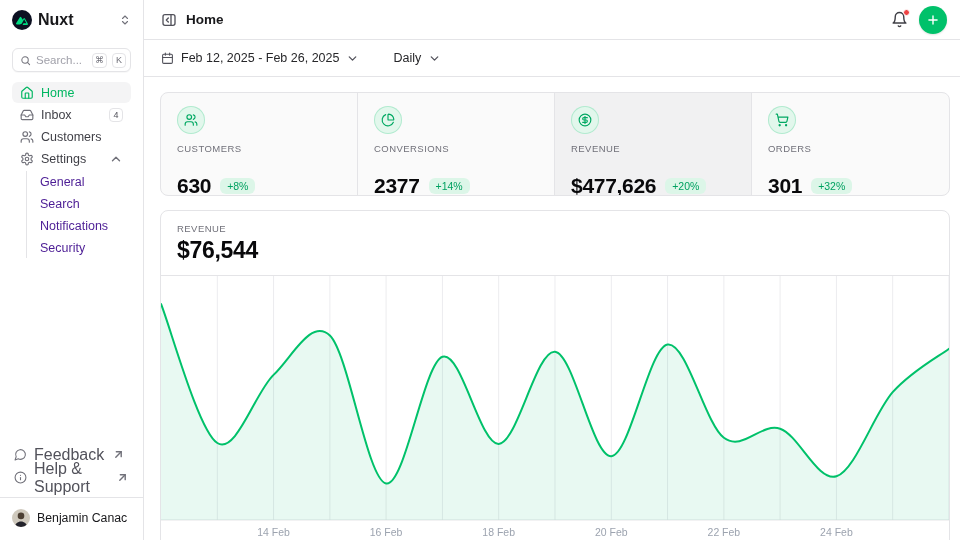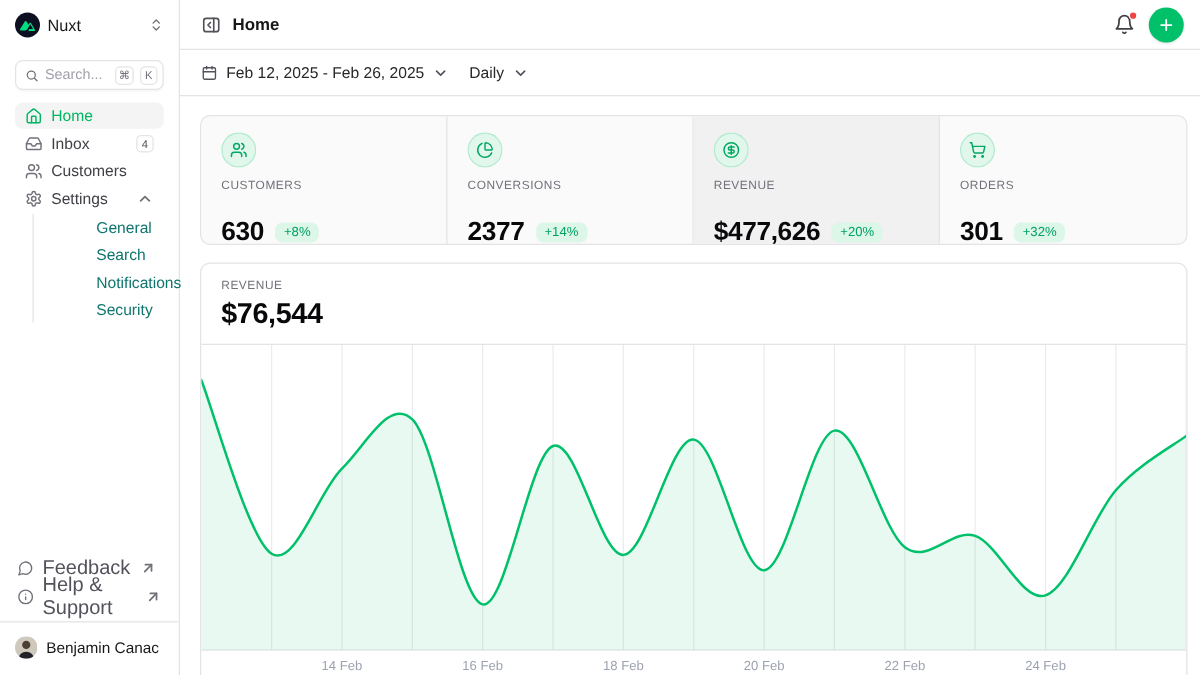--- a/index.html
+++ b/index.html
@@ -12,21 +12,21 @@
 
   
   aside {
     width:144px; min-width:144px; border-right:1px solid #e4e4e7;
     display:flex; flex-direction:column; padding:8px 12px 10px; background:#fff;
   }
   .ws-row { display:flex; align-items:center; gap:6px; height:24px; cursor:pointer; }
   .ws-logo { width:20px; height:20px; border-radius:50%; background:#0c1021;
     display:flex; align-items:center; justify-content:center; }
   .ws-logo svg { width:12px; height:10px; }
-  .ws-name { font-weight:400; font-size:13px; }
+  .ws-name { font-weight:700; font-size:16px; }
   .updown { width:12px; height:12px; color:#71717a; margin-left:auto; }
   .icon svg, .updown svg { width:100%; height:100%; display:block; }
 
   .search-box {
     margin-top:16px; height:24px; border:1px solid #e4e4e7; border-radius:6px;
     display:flex; align-items:center; gap:5px; padding:0 4px 0 7px;
     color:#a1a1aa; font-size:11.5px; background:#fff; cursor:text;
     box-shadow:0 1px 1px rgba(0,0,0,.03);
   }
   .search-box .icon { width:11px; height:11px; color:#71717a; flex:none; }
@@ -46,21 +46,21 @@
   .nav-item.active { background:#f4f4f5; color:#00b661; font-weight:500; }
   .nav-item.active .icon { color:#00b661; }
   .nav-badge {
     margin-left:auto; border:1px solid #e4e4e7; border-radius:4px; font-size:9px;
     color:#52525b; min-width:14px; height:14px; display:flex; align-items:center;
     justify-content:center; padding:0 2px; background:#fff;
   }
   .nav-chev { margin-left:auto; width:10px; height:10px; color:#71717a; }
   .subnav { margin:1px 0 1px 14px; border-left:1px solid #e4e4e7; padding-left:9px;
     display:flex; flex-direction:column; gap:1px; }
-  .subnav .nav-item { padding:0 4px; height:21px; color:#0f766e;margin-left:37px; }
+  .subnav .nav-item { padding:0 4px; height:21px; color:#4c1d95; }
 
   .side-spacer { flex:1; }
   .side-foot { display:flex; flex-direction:column; gap:2px; }
   .foot-item { display:flex; align-items:flex-start; gap:7px; height:21px; align-items:center;
     color:#52525b; cursor:pointer; font-size:16px; padding:0 2px; }
   .foot-item .icon { width:13px; height:13px; color:#71717a; flex:none; }
   .ext { width:7px; height:7px; color:#71717a; align-self:flex-start; margin:4px 0 0 1px; }
   .side-div { border-top:1px solid #e4e4e7; margin:9px -12px 8px; }
   .user-row { display:flex; align-items:center; gap:7px; cursor:pointer; height:24px; }
   .avatar { width:18px; height:18px; border-radius:50%; overflow:hidden; flex:none; }
@@ -80,21 +80,21 @@
   .bell-btn { position:relative; width:17px; height:17px; color:#3f3f46; cursor:pointer; }
   .bell-dot { position:absolute; top:-2px; right:-2px; width:7px; height:7px;
     background:#ef4444; border-radius:50%; border:1.5px solid #fff; }
   .plus-btn { width:28px; height:28px; border-radius:50%; background:#00c16a; border:none;
     display:flex; align-items:center; justify-content:center; cursor:pointer;
     box-shadow:0 1px 2px rgba(0,0,0,.12); }
   .plus-btn svg { width:14px; height:14px; color:#fff; }
 
   .toolbar {
     height:37px; border-bottom:1px solid #e4e4e7; display:flex; align-items:center;
-    padding:0 17px; gap:16px; flex:none;
+    padding:0 17px; gap:34px; flex:none;
   }
   .tool-btn { display:flex; align-items:center; gap:7px; font-size:12.5px; font-weight:500;
     color:#27272a; cursor:pointer; background:none; border:none;
     font-family:"Liberation Sans",sans-serif; }
   .tool-btn .icon { width:13px; height:13px; color:#52525b; }
   .chev { width:9px; height:9px; color:#71717a; }
 
   .content { flex:1; padding:15px 10px 0 16px; overflow:hidden; }
 
   

